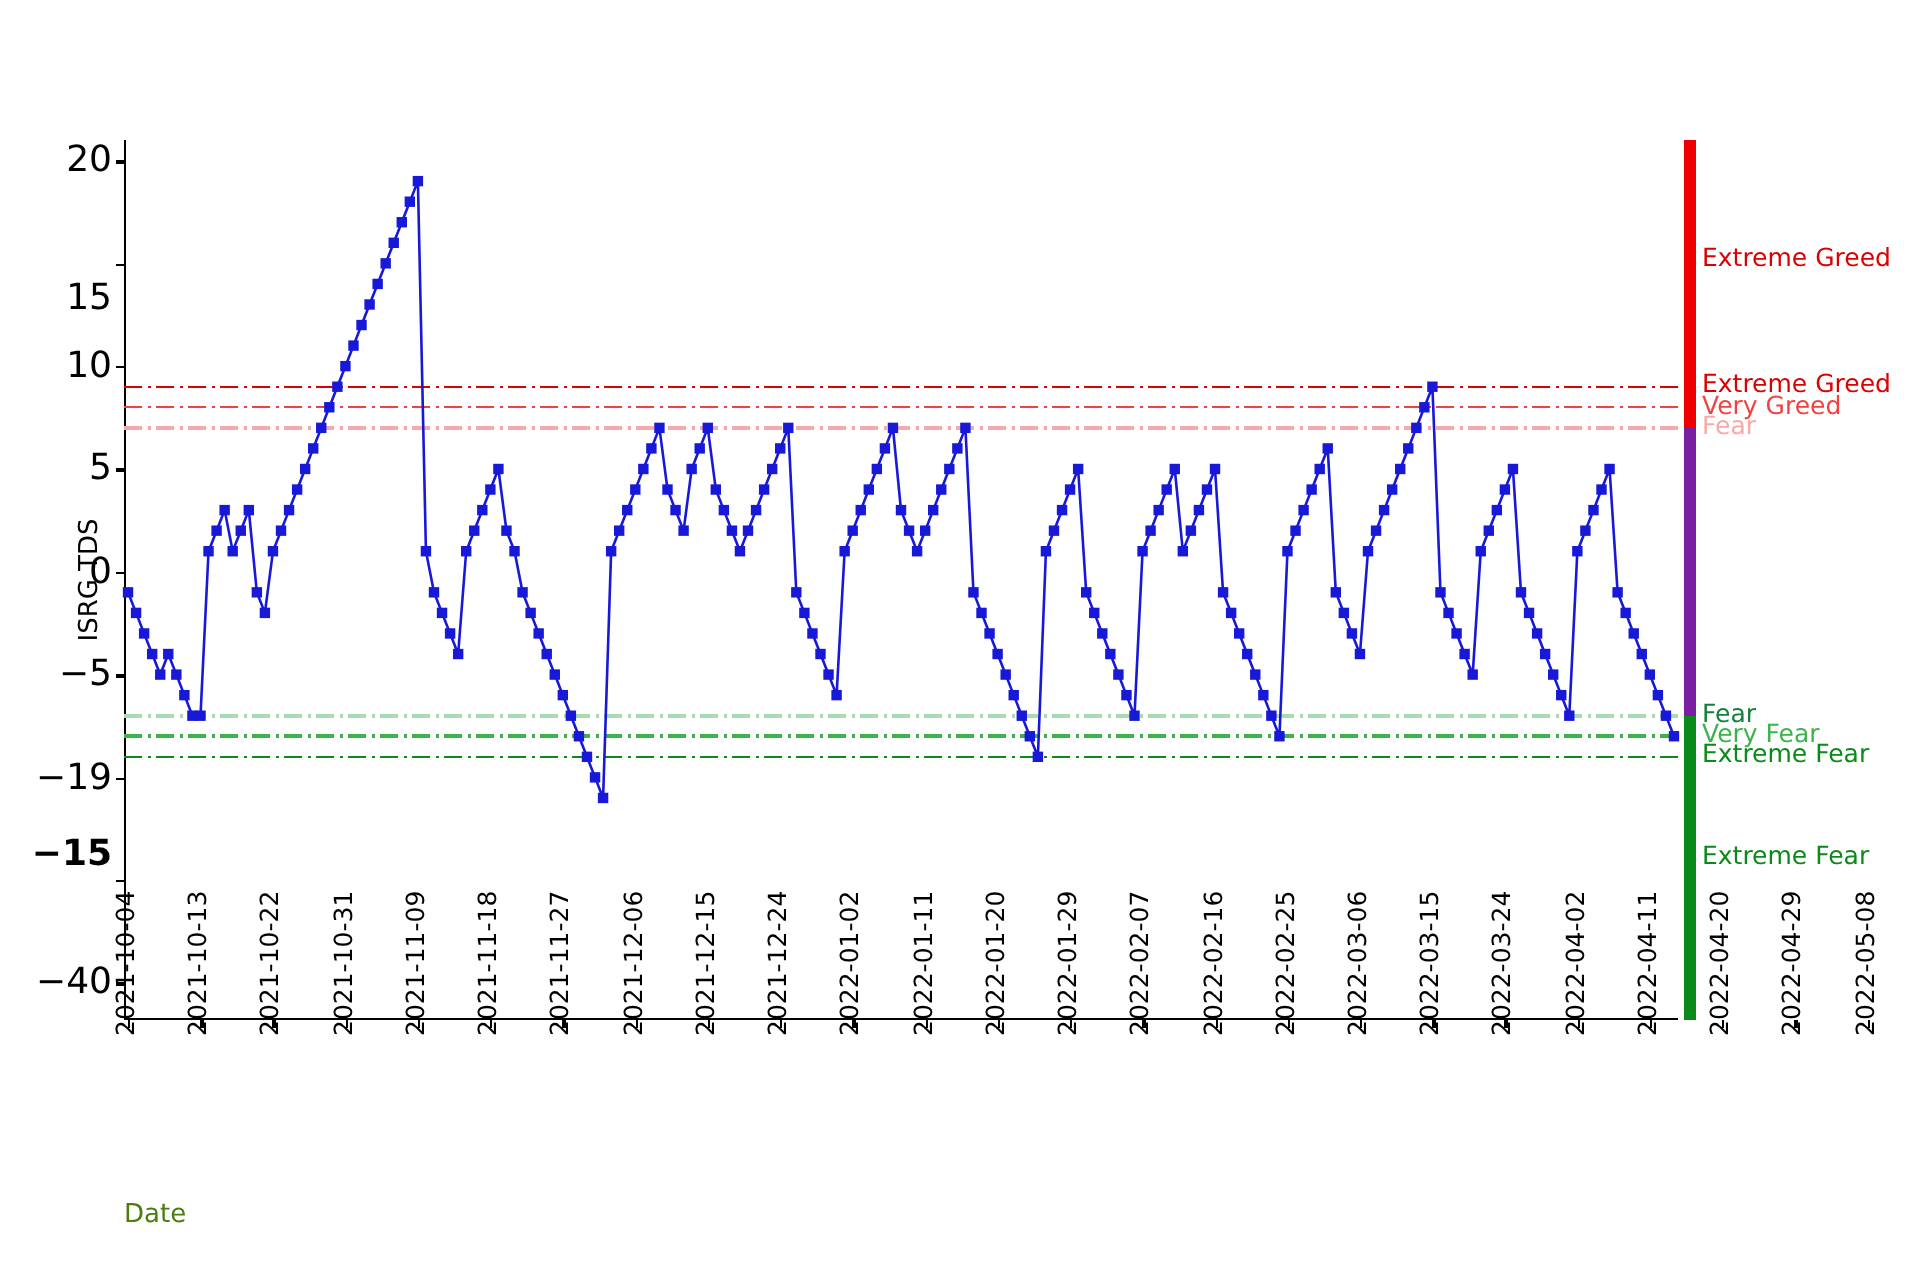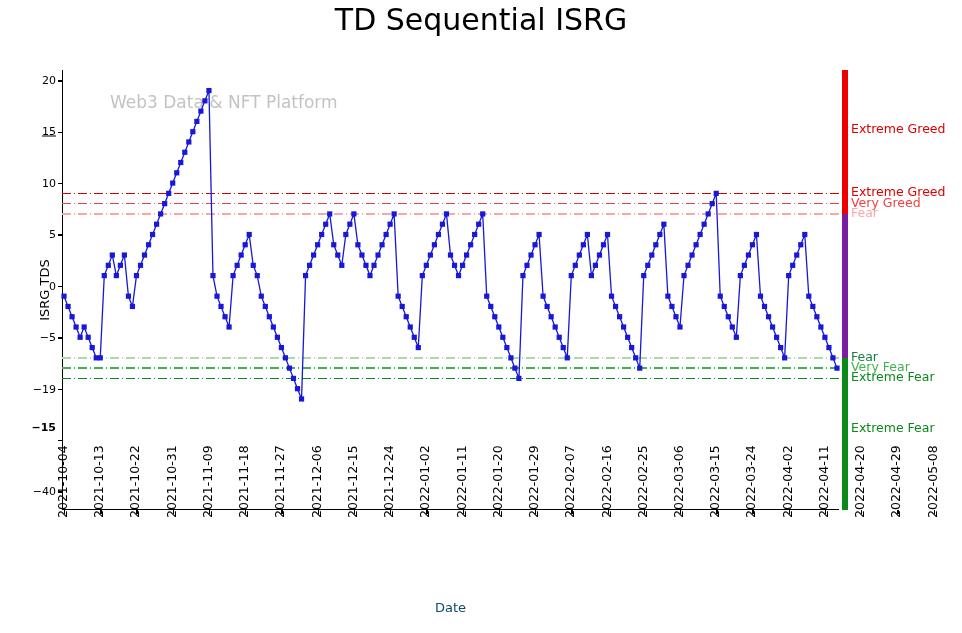--- a/index.html
+++ b/index.html
@@ -14,24 +14,24 @@
 
   
   .plot{position:absolute;left:62px;top:70px;width:777px;height:440px;}
   .plot-frame{position:absolute;inset:0;border-left:1.3px solid #000;border-bottom:1.3px solid #000;box-sizing:border-box;}
 
   .ylabel{
     position:absolute;left:-48px;top:50%;transform:translateY(-50%) rotate(-90deg);
     transform-origin:center center;font-size:13px;color:#000;white-space:nowrap;
   }
   .xlabel{
-    position:absolute;left:0;width:777px;top:530px;text-align:center;font-size:13px;color:#0c4a6e;
-  }
-
-  .ytick{position:absolute;right:calc(100% + 6px);transform:translateY(-50%);font-size:11px;color:#000;white-space:nowrap;}
+    position:absolute;left:0;width:777px;top:530px;font-size:13px;color:#4d7c0f;
+  }
+
+  .ytick{position:absolute;right:calc(100% + 6px);transform:translateY(-50%);font-size:18px;color:#000;white-space:nowrap;}
   .ytickmark{position:absolute;left:-4px;width:4px;height:1.3px;background:#000;}
 
   .xtickmark{position:absolute;top:100%;width:1.3px;height:4px;background:#000;}
   .xtick{
     position:absolute;top:calc(100% + 8px);font-size:12.5px;color:#000;white-space:nowrap;
     writing-mode:vertical-rl;transform:rotate(180deg);transform-origin:left top;
     font-family:"DejaVu Sans",sans-serif;
   }
 
   .thresh{position:absolute;left:0;width:100%;height:0;border-top-width:1.6px;border-top-style:dashed;}
@@ -48,45 +48,43 @@
   .headerline{position:absolute;left:390px;top:-6px;font-size:16px;color:#000;white-space:nowrap;}
   .headerline .sent{margin-left:14px;}
 
   svg.series{position:absolute;left:0;top:0;overflow:visible;}
 </style>
 </head>
 <body>
 
 <div id="root">
 
-  <div class="title">TD Sequential ISRG</div>
 
   <div class="plot" id="plot">
     <div class="plot-frame"></div>
     <div class="watermark">
-      <div>Web3 Data &amp; NFT Platform</div>
     </div>
     <div class="ylabel">ISRG TDS</div>
     <div class="xlabel">Date</div>
     <div id="yticks">
         <div class="ytick" style="top: 421.495px;">−40</div>
         <div class="ytickmark" style="top: 421.495px;"></div>
         <div class="ytick" style="top: 357px; font-weight: bold;">−15</div>
         <div class="ytickmark" style="top: 370.093px;"></div>
         <div class="ytick" style="top: 318.692px;">−19</div>
         <div class="ytickmark" style="top: 318.692px;"></div>
         <div class="ytick" style="top: 267.29px;">−5</div>
         <div class="ytickmark" style="top: 267.29px;"></div>
         <div class="ytick" style="top: 215.888px;">0</div>
         <div class="ytickmark" style="top: 215.888px;"></div>
         <div class="ytick" style="top: 164.486px;">5</div>
         <div class="ytickmark" style="top: 164.486px;"></div>
         <div class="ytick" style="top: 113.084px;">10</div>
         <div class="ytickmark" style="top: 113.084px;"></div>
-        <div class="ytick" style="top: 61px; text-decoration: underline;">15</div>
+        <div class="ytick" style="top: 79px;">15</div>
         <div class="ytickmark" style="top: 61.6822px;"></div>
         <div class="ytick" style="top: 10.2804px;">20</div>
         <div class="ytickmark" style="top: 10.2804px;"></div>
       </div>
     <div id="xticks">
         <div class="xtickmark" style="left: 2.01295px;"></div>
         <div class="xtick" style="left: 8.01295px;">2021-10-04</div>
         <div class="xtickmark" style="left: 38.2461px;"></div>
         <div class="xtick" style="left: 44.2461px;">2021-10-13</div>
         <div class="xtickmark" style="left: 74.4793px;"></div>

